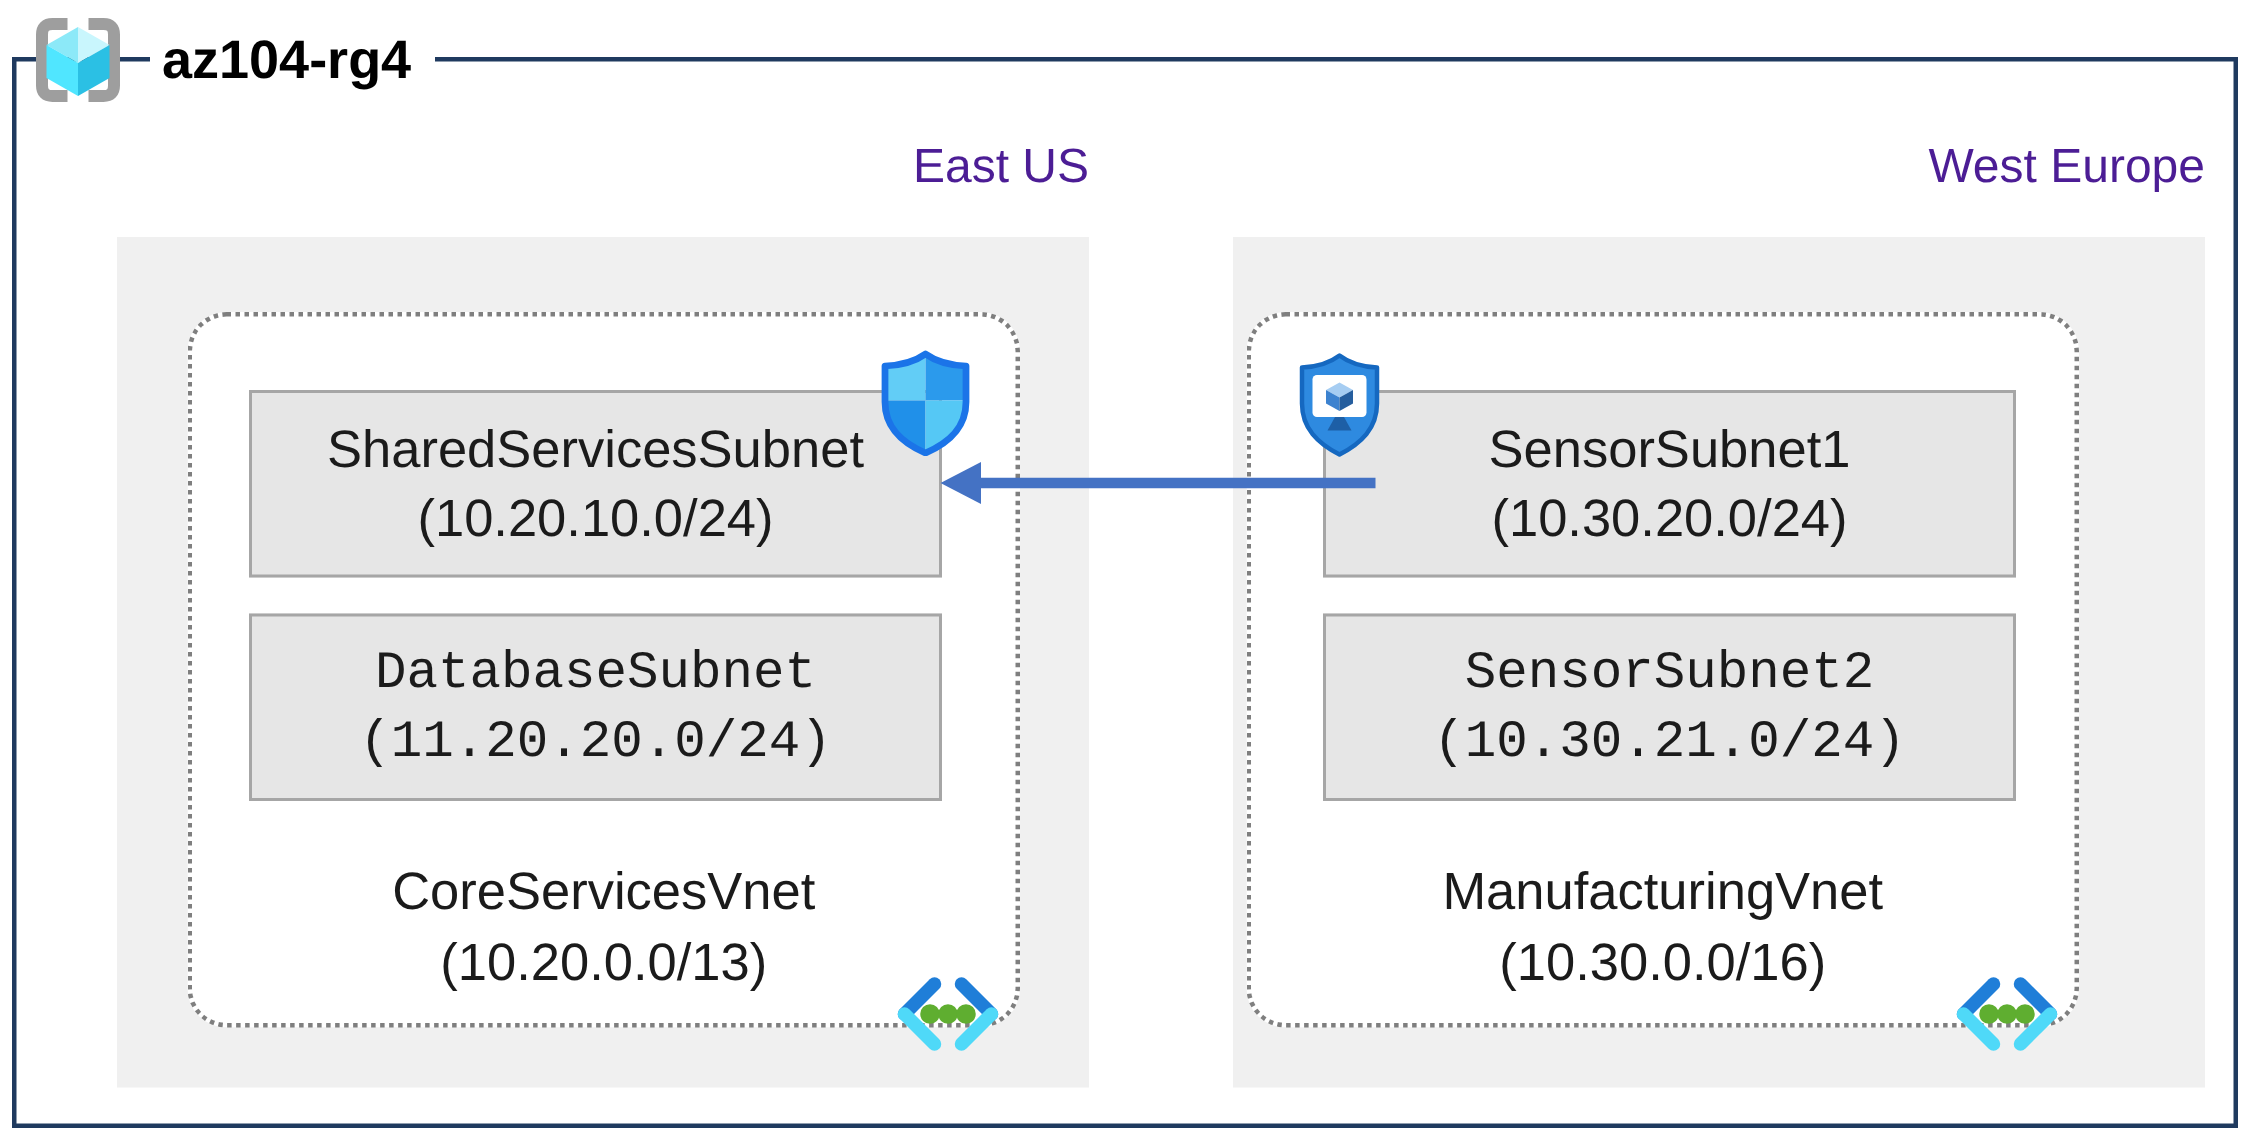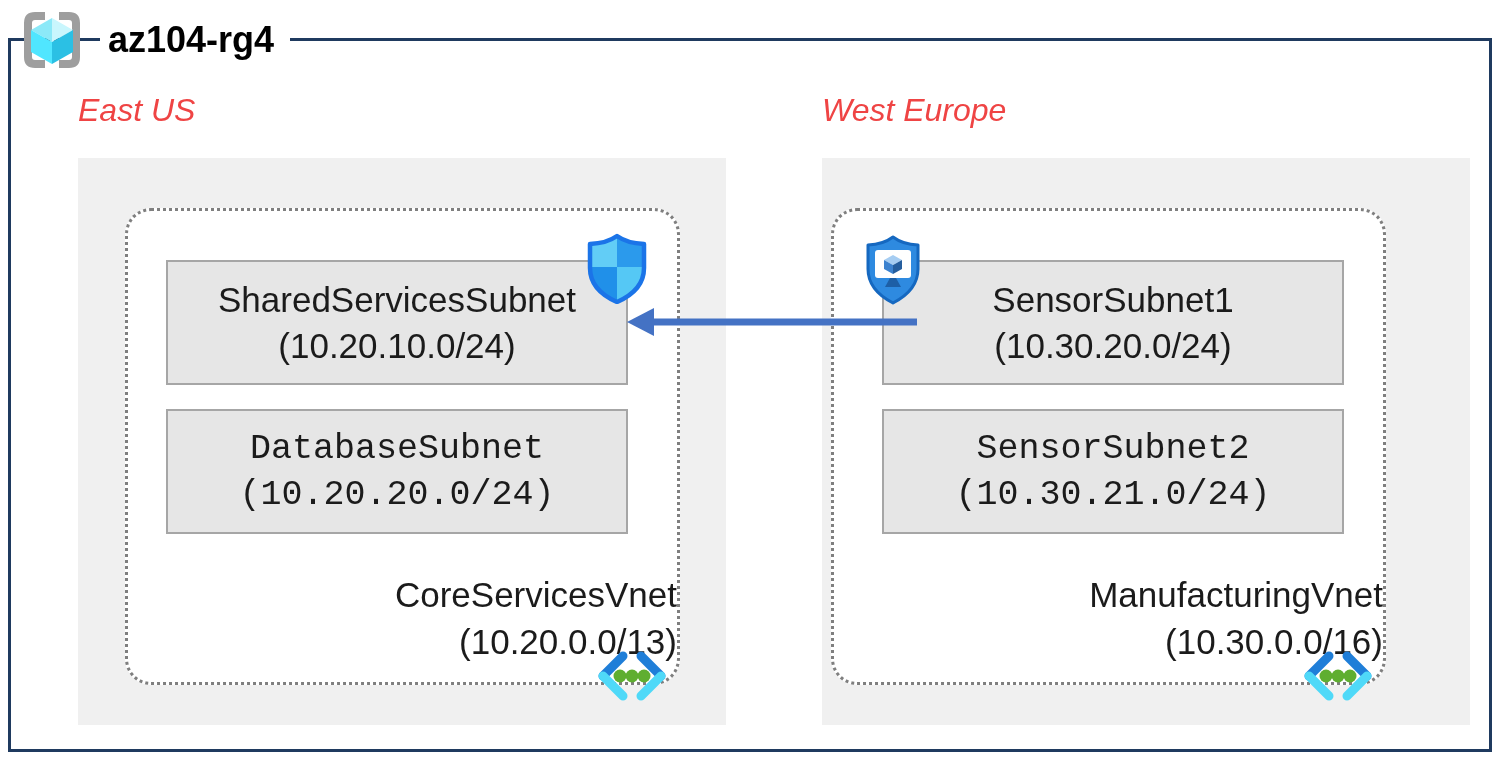--- a/index.html
+++ b/index.html
@@ -13,21 +13,21 @@
   }
   .rg-title{
     position:absolute;left:18px;top:5px;height:70px;display:flex;align-items:center;z-index:5;
   }
   .rg-title .rg-icon{width:68px;height:68px;flex:0 0 auto;}
   .rg-title .rg-label{
     margin-left:14px;font-size:36px;font-weight:700;color:#000;
     background:#fff;padding:6px 16px 6px 8px;line-height:1;
   }
   .region-label{
-    position:absolute;top:92px;font-size:32px;text-align:left;color:#ef4444;z-index:1;font-style:italic;
+    position:absolute;top:92px;font-size:32px;text-align:right;color:#4c1d95;z-index:1;
   }
   .region-label.east{left:78px;width:648px;}
   .region-label.west{left:822px;width:648px;}
   .region{
     position:absolute;top:158px;width:648px;height:567px;background:#f0f0f0;z-index:0;
   }
   .region.east{left:78px;}
   .region.west{left:822px;}
   .vnet{
     position:absolute;top:208px;width:555px;height:477px;background:#fff;
@@ -38,21 +38,21 @@
   .subnet{
     position:absolute;left:38px;width:462px;height:125px;
     background:#e6e6e6;border:2px solid #a6a6a6;box-sizing:border-box;
     display:flex;flex-direction:column;align-items:center;justify-content:center;
     font-size:35px;line-height:46px;text-align:center;z-index:2;
   }
   .vnet.west .subnet{left:48px;}
   .subnet.first{top:49px;}
   .subnet.second{top:198px;font-family:Liberation Mono, monospace;}
   .vnet-label{
-    position:absolute;left:0;right:0;top:360px;text-align:right;
+    position:absolute;left:0;right:0;top:360px;text-align:center;
     font-size:35px;line-height:47px;z-index:2;
   }
   .badge{position:absolute;z-index:3;}
   .badge.shield-east{left:456px;top:21px;width:66px;height:72px;}
   .badge.device-west{left:28px;top:22px;width:62px;height:72px;}
   .vnet-glyph{position:absolute;left:468px;top:440px;width:72px;height:50px;z-index:3;}
   .peering-arrow{position:absolute;left:624px;top:299px;width:296px;height:46px;z-index:4;}
 </style>
 </head>
 <body>
@@ -79,21 +79,21 @@
   <div class="region east"></div>
   <div class="region west"></div>
 
   <div class="vnet east">
     <div class="subnet first">
       <div>SharedServicesSubnet</div>
       <div>(10.20.10.0/24)</div>
     </div>
     <div class="subnet second">
       <div>DatabaseSubnet</div>
-      <div>(10.20.20.0/24)</div>
+      <div>(11.20.20.0/24)</div>
     </div>
     <div class="vnet-label">
       <div>CoreServicesVnet</div>
       <div>(10.20.0.0/13)</div>
     </div>
 
     <svg class="badge shield-east" viewBox="0 0 66 72">
       <defs>
         <clipPath id="shieldClip">
           <path d="M33 4 C26 9 18 11.5 6 12 L6 36 C6 53 17 63 33 70 C49 63 60 53 60 36 L60 12 C48 11.5 40 9 33 4 Z"></path>

